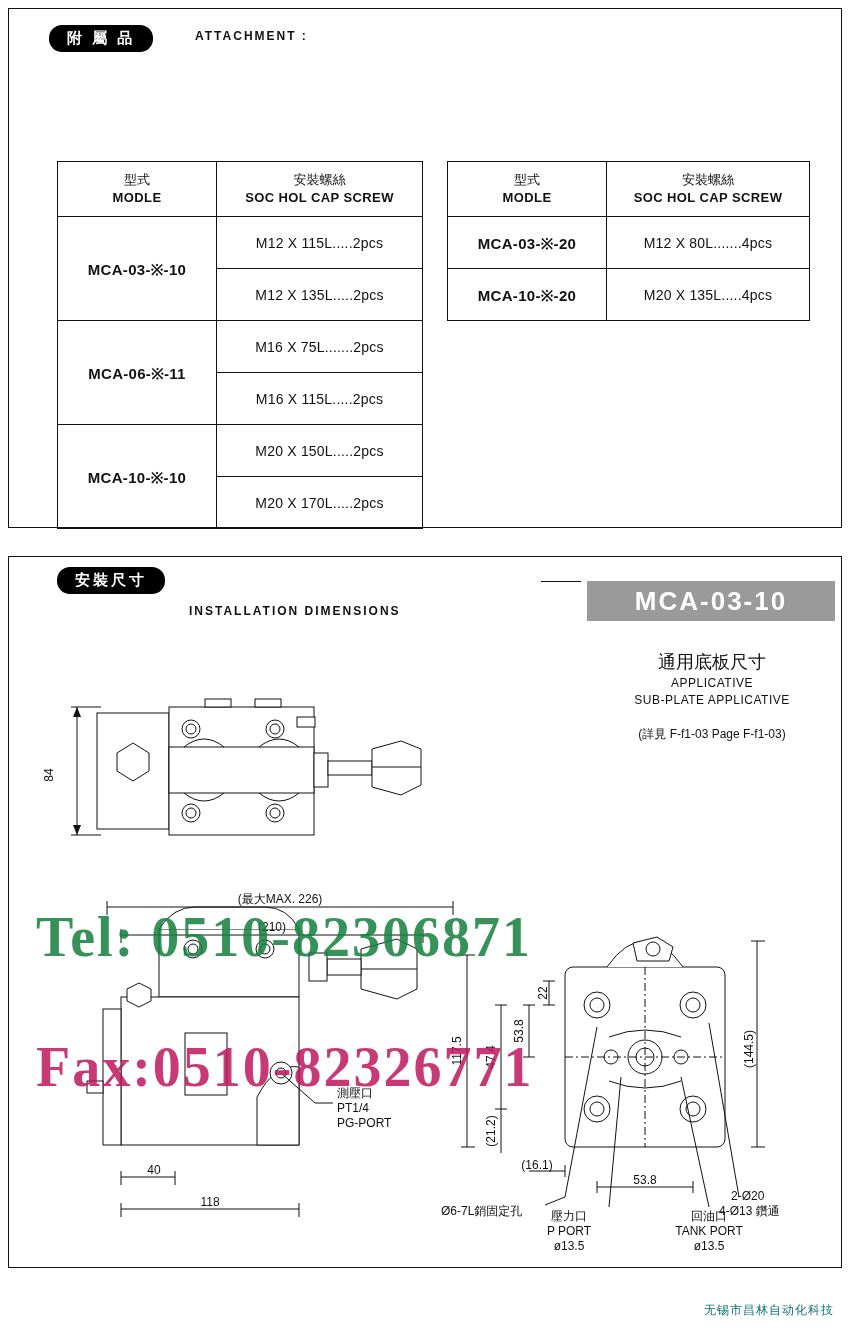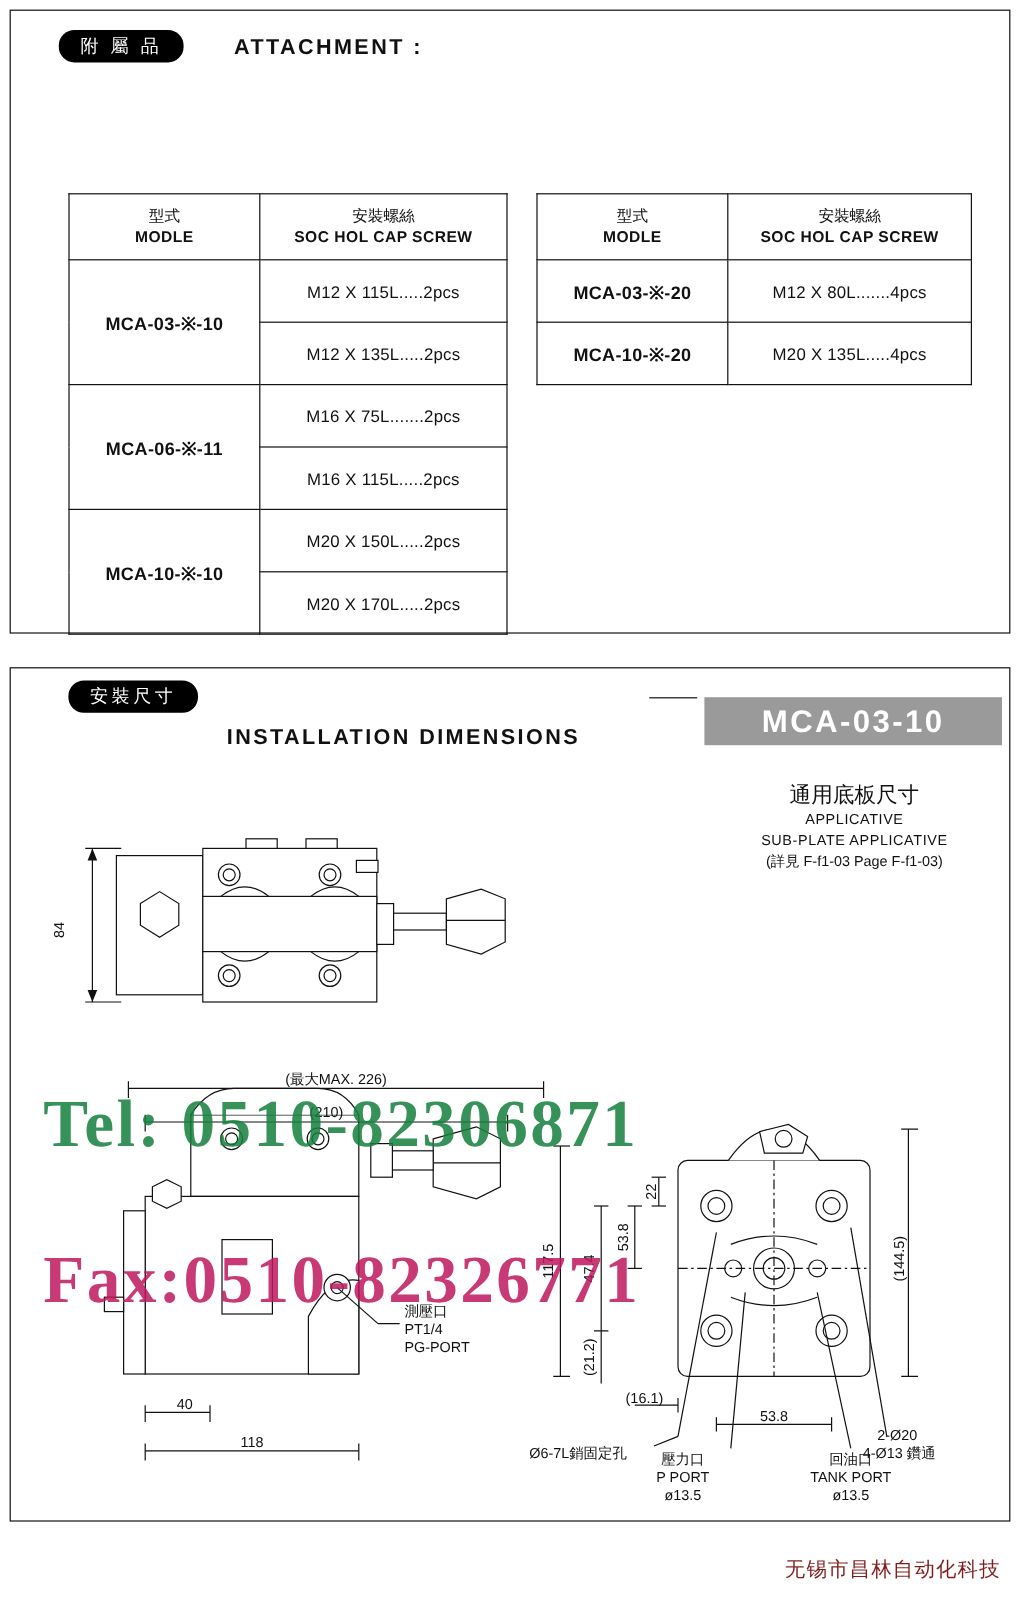--- a/index.html
+++ b/index.html
@@ -37,27 +37,27 @@
   }
 
   
   .pill {
     position: absolute;
     background: #000;
     color: #fff;
     border-radius: 13px;
     padding: 4px 18px;
     font-size: 15px;
-    font-weight: normal;
+    font-weight: bold;
     letter-spacing: 3px;
     white-space: nowrap;
   }
   .section-title-en {
     position: absolute;
-    font-size: 18px;
+    font-size: 12px;
     font-weight: bold;
     letter-spacing: 2px;
     color: #111;
     white-space: nowrap;
   }
   #attachment-pill { left: 40px; top: 16px; }
   #attachment-title { left: 186px; top: 20px; }
   #dimensions-pill { left: 48px; top: 10px; }
   #dimensions-title { left: 180px; top: 14px; margin-top: 33px; }
 
@@ -183,38 +183,38 @@
     top: 92px;
     width: 250px;
     text-align: center;
     line-height: 1.45;
     font-size: 13px;
   }
   #subplate-note .l1 { font-size: 18px; }
   #subplate-note .l2 { font-size: 12px; letter-spacing: .5px; }
   #subplate-note .l3 { font-size: 12px; letter-spacing: .5px; }
   #subplate-note .l4 { font-size: 14px; font-weight: bold; }
-  #subplate-note .l5 { font-size: 12px; }
+  #subplate-note .l5 { font-size: 12px; margin-top: 16px; }
 
   
   #drawing {
     position: absolute;
     left: 0; top: 0;
     width: 834px;
     height: 712px;
   }
   #drawing svg { display: block; }
 
   
   #footer-company {
     position: absolute;
     right: 16px;
     bottom: 14px;
-    font-size: 17px;
-    color: #7f1d1d;
+    font-size: 12px;
+    color: #0f766e;
     letter-spacing: 1px;
   }
 
   .dim-label {
     font-family: "Liberation Sans", sans-serif;
   }
 </style>
 </head>
 <body>
 

